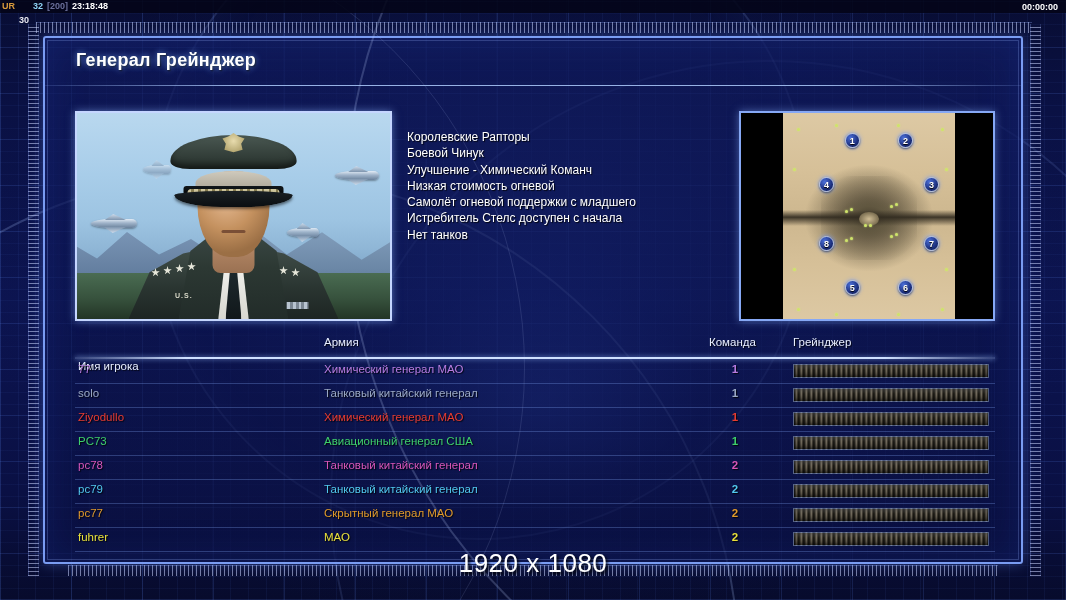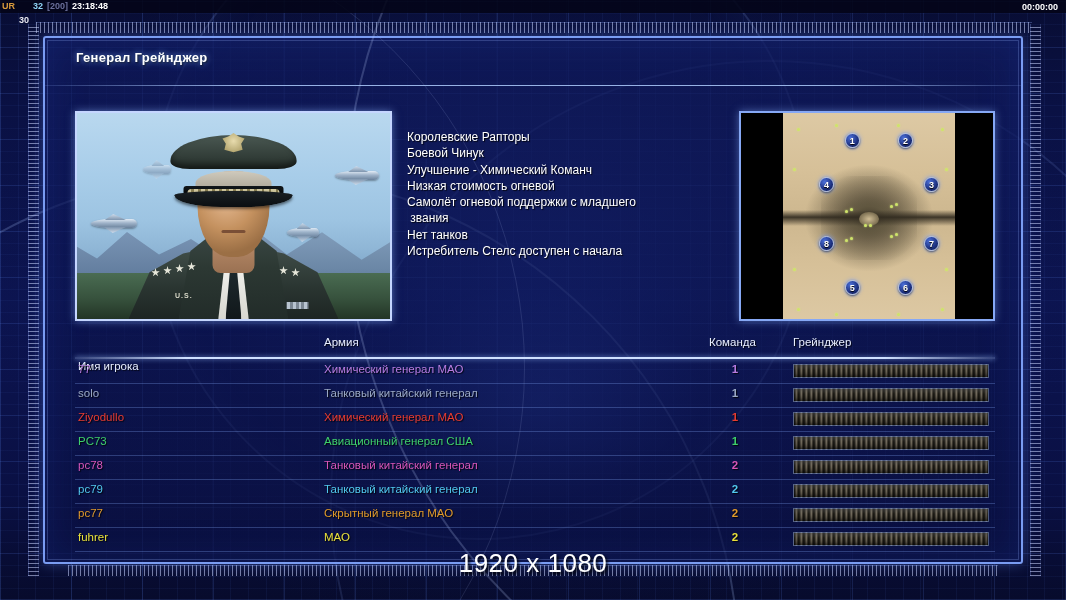--- a/index.html
+++ b/index.html
@@ -100,21 +100,21 @@
   }
   #panel-inner-line {
     position:absolute; inset:2px; border:1px solid rgba(150,180,255,0.25);
     pointer-events:none;
   }
 
   
   #title-bar { position:absolute; left:0; top:0; width:100%; height:48px; }
   #title {
     position:absolute; left:31px; top:12px;
-    font-size:13px; font-weight:bold; color:#ffffff;
+    font-size:18px; font-weight:bold; color:#ffffff;
     text-shadow:0 0 6px rgba(120,170,255,0.85), 1px 1px 2px #000;
     letter-spacing:0.3px;
   }
   #title-rule {
     position:absolute; left:0; top:47px; width:100%; height:1px;
     background:linear-gradient(90deg, rgba(140,175,255,0.15), rgba(175,205,255,0.85) 20%, rgba(175,205,255,0.85) 80%, rgba(140,175,255,0.15));
   }
 
   
   #info-row { position:absolute; left:30px; top:73px; width:920px; height:210px; }
@@ -456,23 +456,22 @@
         <div id="gen-visor"></div>
       </div>
     </div>
 
     <div id="desc">
       <div class="line">Королевские Рапторы</div>
       <div class="line">Боевой Чинук</div>
       <div class="line">Улучшение - Химический Команч</div>
       <div class="line">Низкая стоимость огневой</div>
       <div class="line">Самолёт огневой поддержки с младшего</div>
-      <div class="line"> звания</div>
+      <div class="line">Истребитель Стелс доступен с начала</div>
       <div class="line">Нет танков</div>
-      <div class="line">Истребитель Стелс доступен с начала</div>
     </div>
 
     <div id="map-box">
       <div id="map-img">
         <div id="map-blotch1"></div>
         <div id="map-dark-band"></div>
         <div id="map-eye"></div>
         <div id="map-markers">
             <div class="map-marker" style="left: calc(40% - 7px); top: calc(13% - 7px);">1</div>
             <div class="map-marker" style="left: calc(71% - 7px); top: calc(13% - 7px);">2</div>

